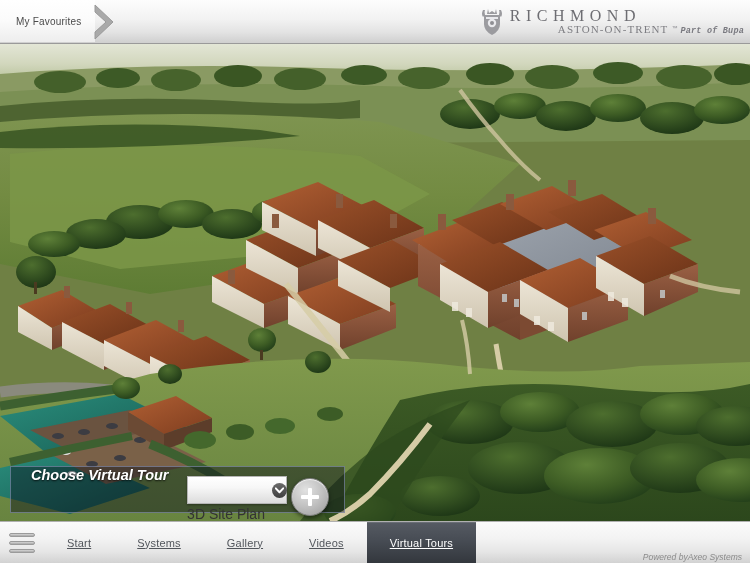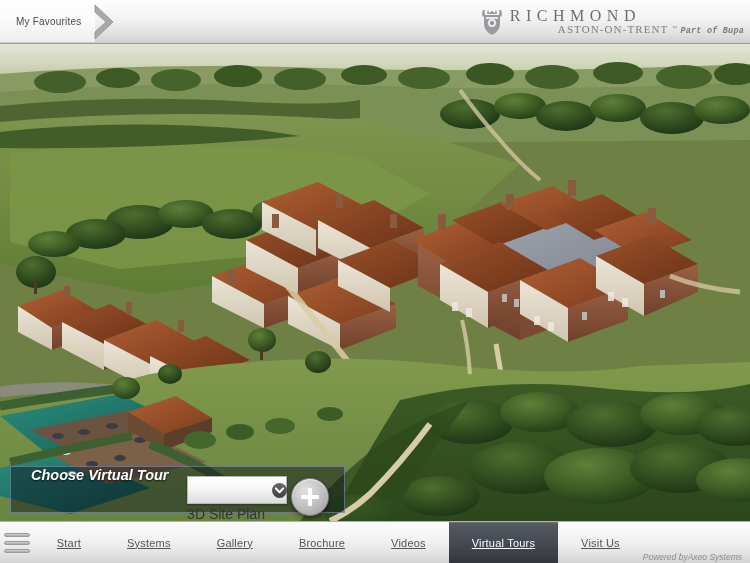--- a/index.html
+++ b/index.html
@@ -450,24 +450,22 @@
 
     <div class="hamburger">
       <span></span>
         <span></span>
         <span></span>
     </div>
 
     <div class="navitem">Start</div>
     <div class="navitem">Systems</div>
     <div class="navitem">Gallery</div>
-    <div class="navitem">Brochure</div>
     <div class="navitem">Videos</div>
     <div class="navitem active">Virtual Tours</div>
-    <div class="navitem">Visit Us</div>
 
     <div class="powered">
       <span>Powered by</span>
       <span>Axeo Systems</span>
     </div>
   </div>
 
 </div>
 
 </body></html>

